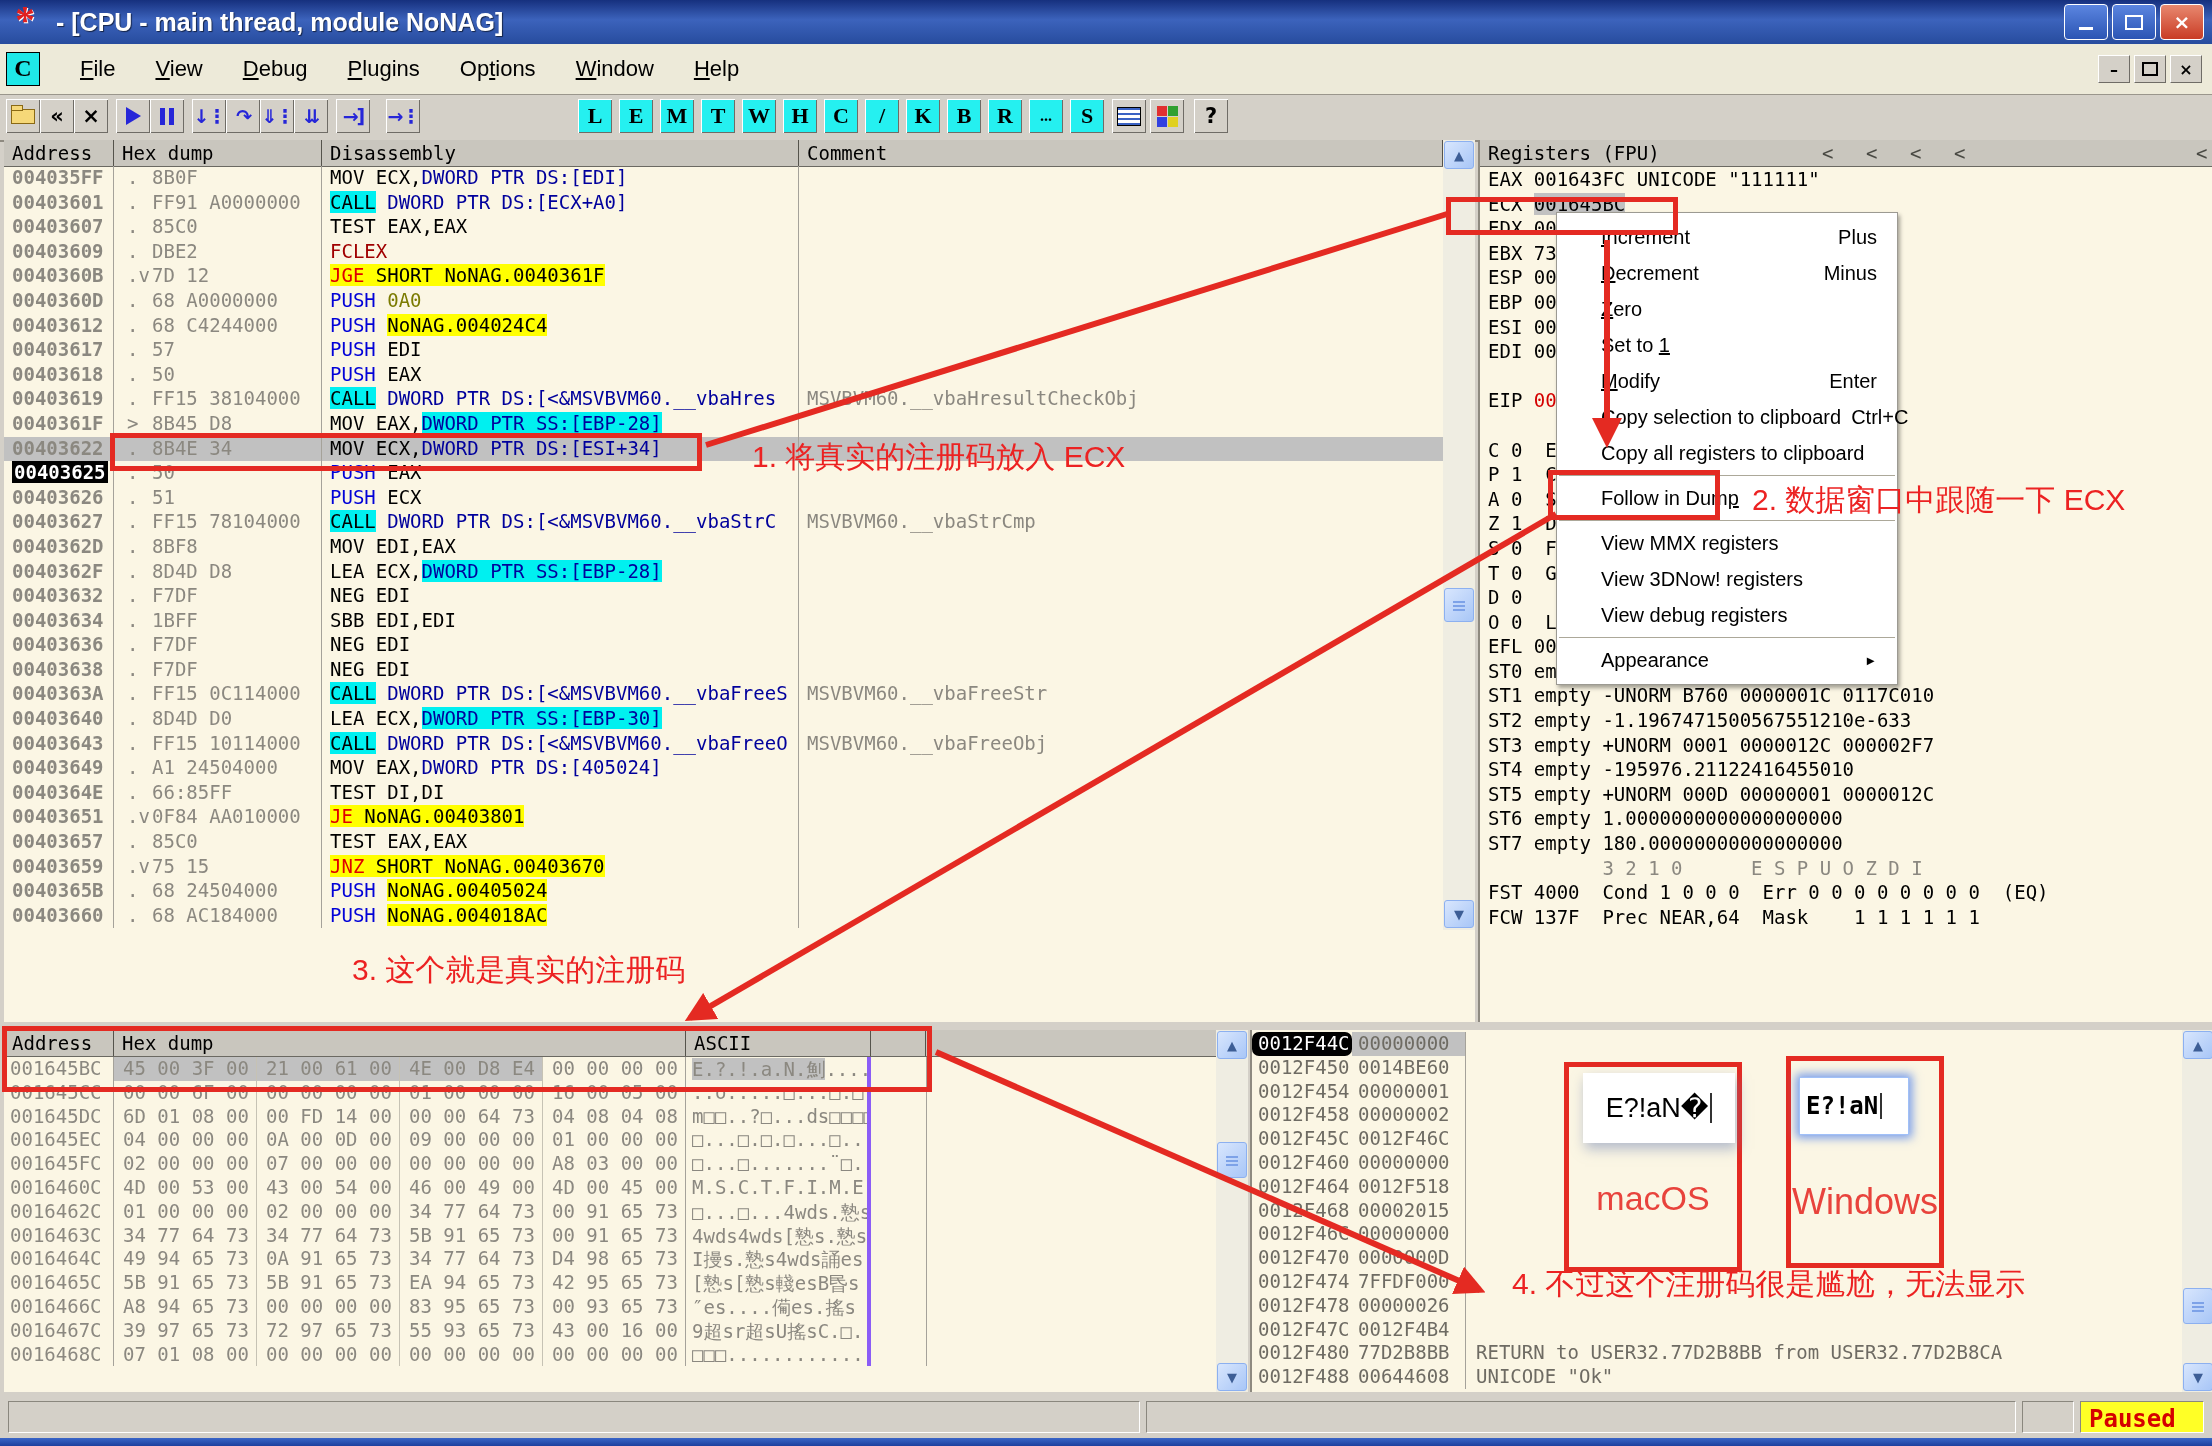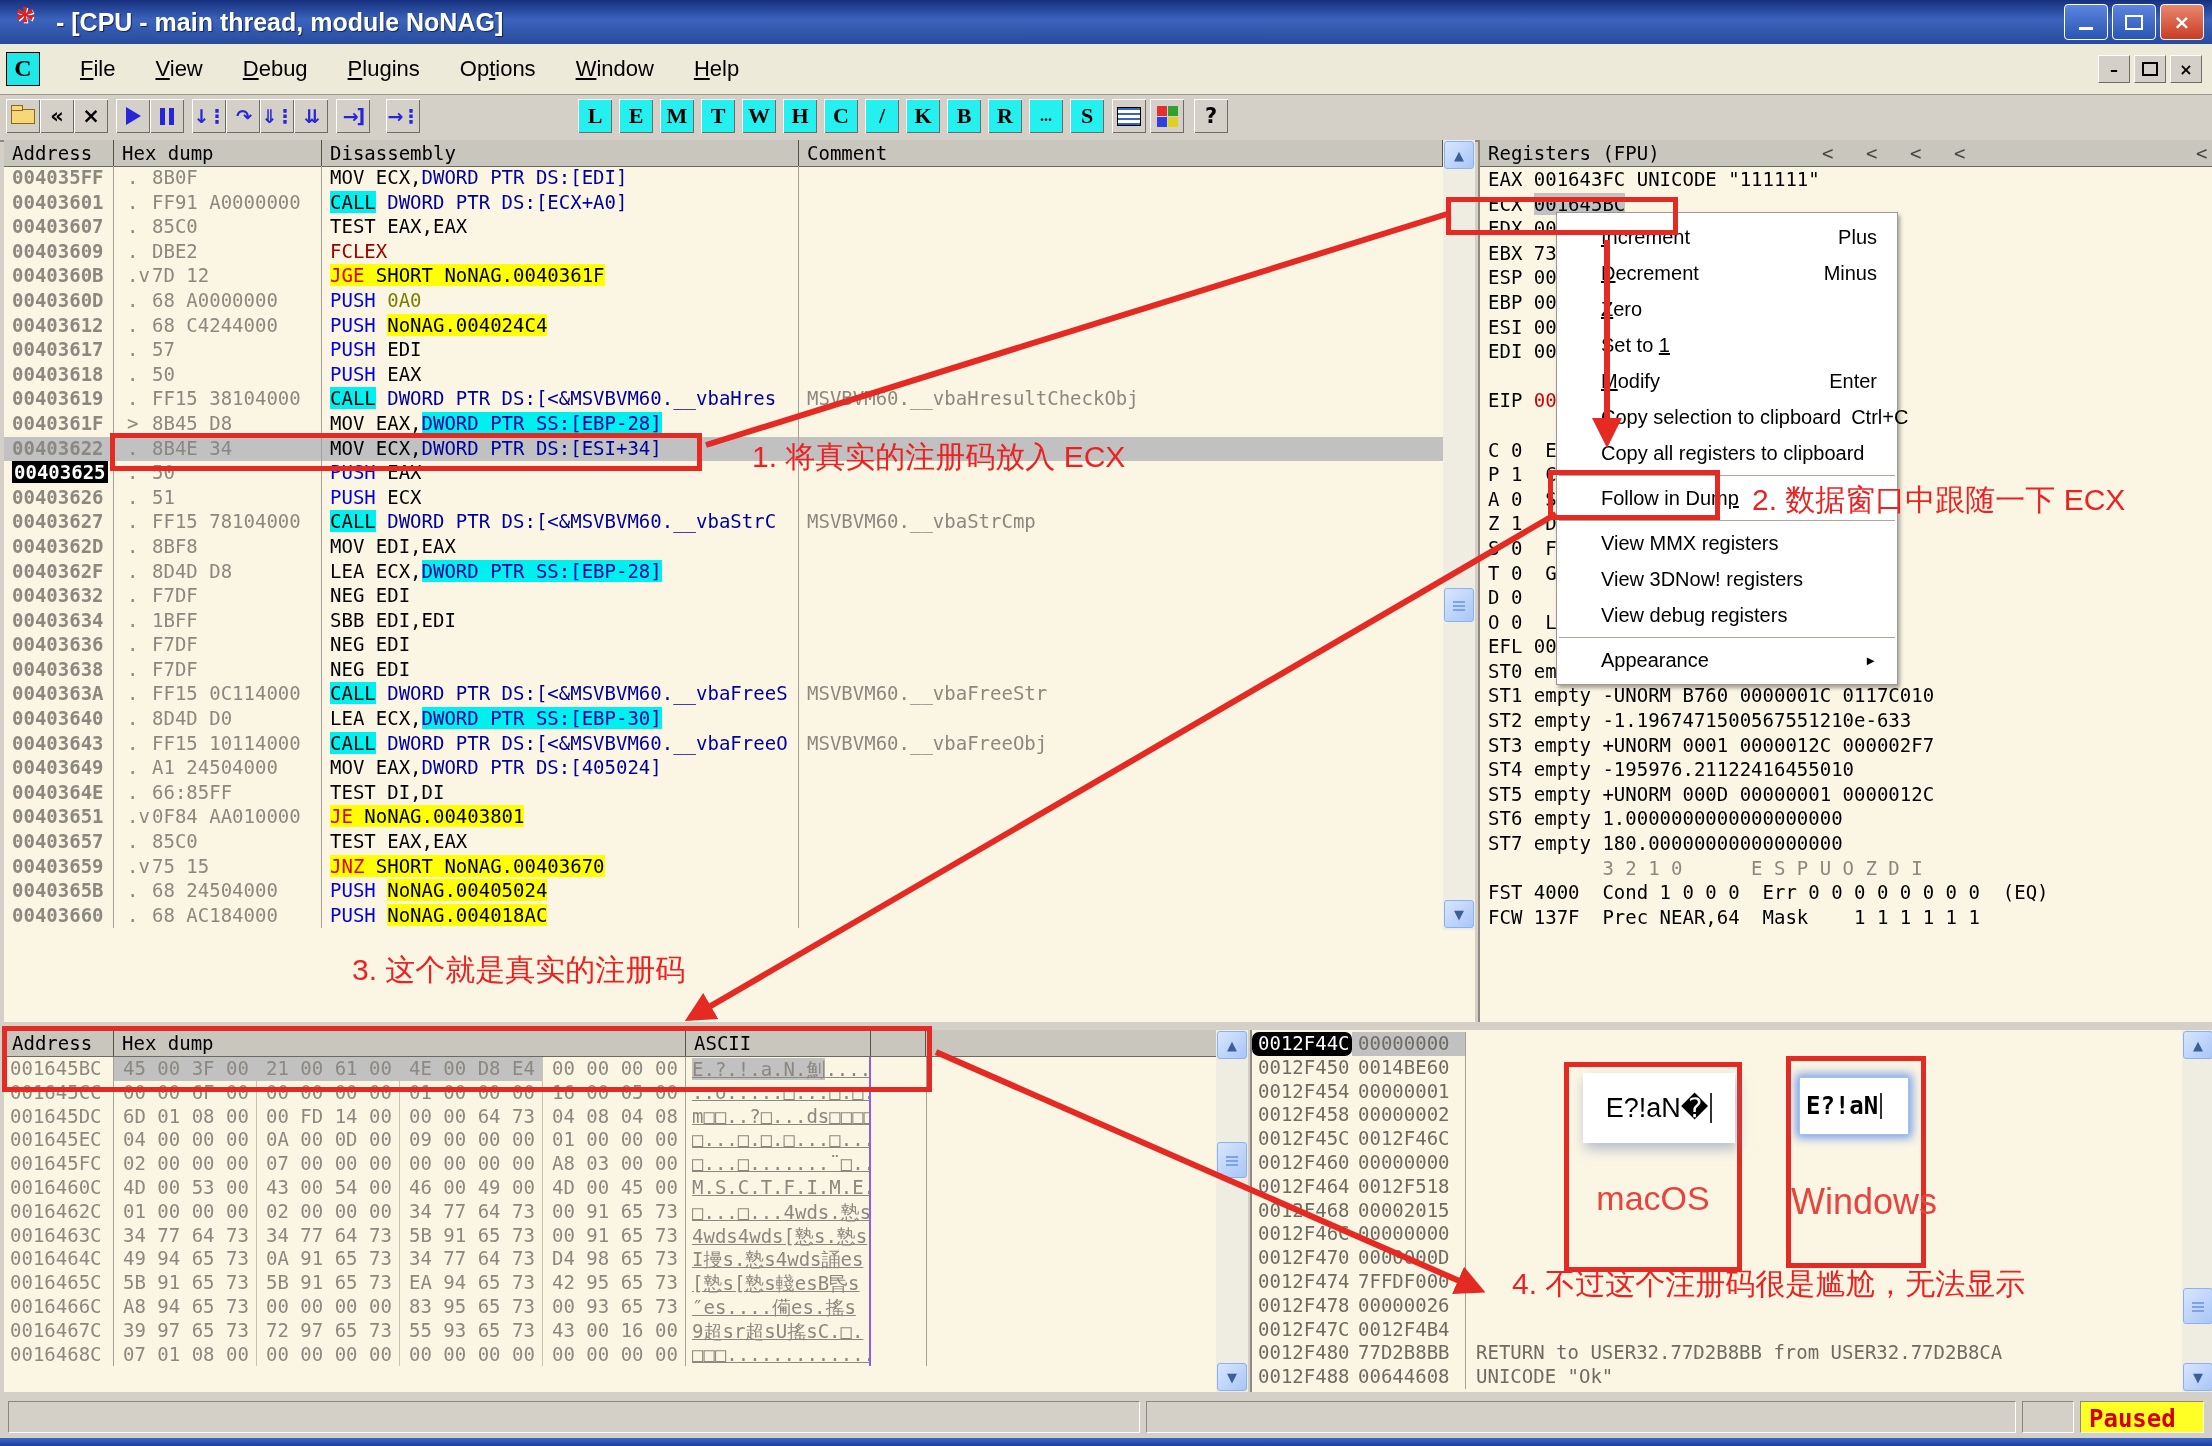--- a/index.html
+++ b/index.html
@@ -80,21 +80,21 @@
   .rline.dim{color:#8B8880;}
   .regsel{background:#C1C1C1;} .regred{color:#D40000;}
   .chev{position:absolute;top:2px;font:19px "DejaVu Sans Mono",monospace;color:#4A4A44;}
   
   #dumpRows{position:absolute;left:0;top:27px;}
   .hrow{display:flex;height:23.8px;font:19px "DejaVu Sans Mono",monospace;color:#8B8880;white-space:pre;overflow:hidden;}
   .h-addr{width:110px;box-sizing:border-box;padding-left:6px;border-right:1px solid #A5A29A;}
   .grp{width:143px;box-sizing:border-box;padding-left:9px;border-right:1px solid #C6C2B4;}
   .grp.g4{border-right:1px solid #A5A29A;}
   .grp.gsel{background:#C1C1C1;}
-  .h-ascii{width:185px;box-sizing:border-box;padding-left:6px;border-right:2px solid #8b5cf6;overflow:hidden;text-decoration:underline;}
+  .h-ascii{width:185px;box-sizing:border-box;padding-left:6px;border-right:4px solid #8b5cf6;overflow:hidden;}
   .h-fill{width:55px;border-right:1px solid #A5A29A;}
   .aselspan{background:#C1C1C1;}
   
   #stackRows{position:absolute;left:0;top:2px;}
   .srow{display:flex;height:23.8px;font:19px "DejaVu Sans Mono",monospace;color:#6E6B63;white-space:pre;overflow:hidden;}
   .s-addr{width:100px;box-sizing:border-box;padding-left:6px;}
   .s-addr.ssel{background:#000;color:#fff;border-radius:7px;}
   .s-val{width:114px;box-sizing:border-box;padding-left:6px;border-right:1px solid #A5A29A;}
   .s-val.vsel{background:#C1C1C1;}
   .s-cmt{flex:1;padding-left:10px;}
@@ -492,21 +492,21 @@
   <div class="ann" style="left:352px;top:950px">3. 这个就是真实的注册码</div>
   <div class="ann" style="left:1512px;top:1264px">4. 不过这个注册码很是尴尬，无法显示</div>
 
   <div class="osbox" style="left:1564px;top:1062px;width:178px;height:210px">
     <div class="osfield" id="macField">
       <span>E?!aN�</span>
         <span class="caret"></span>
     </div>
     <div class="oslabel" id="macLabel">macOS</div>
   </div>
-  <div class="osbox" style="left:1786px;top:1056px;width:140px;height:212px">
+  <div class="osbox" style="left:1786px;top:1056px;width:158px;height:212px">
     <div class="osfield" id="winField">
       <span>E?!aN</span>
         <span class="caret w"></span>
     </div>
     <div class="oslabel" id="winLabel">Windows</div>
   </div>
 
 </div>
 
 </body></html>

